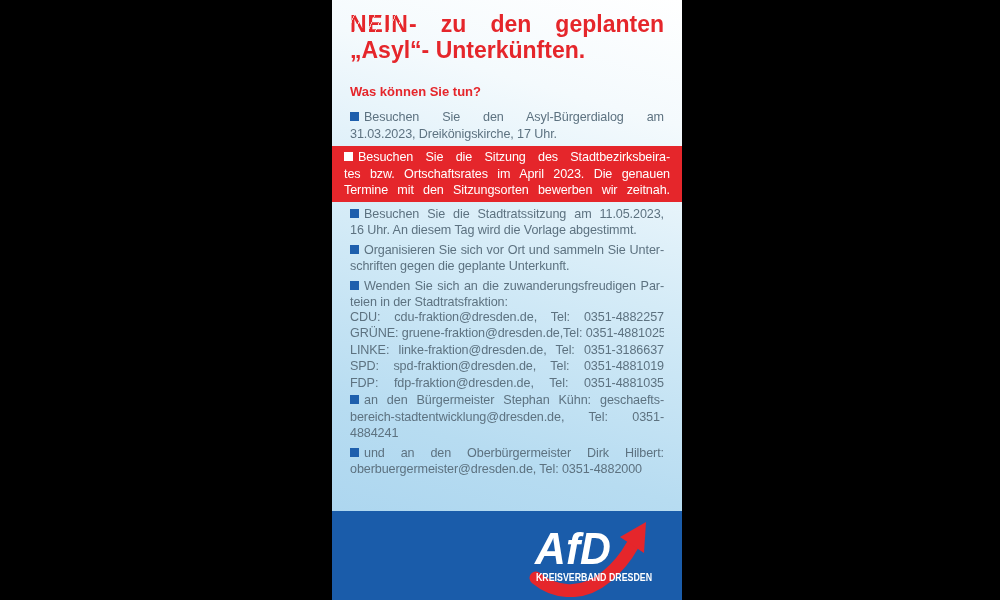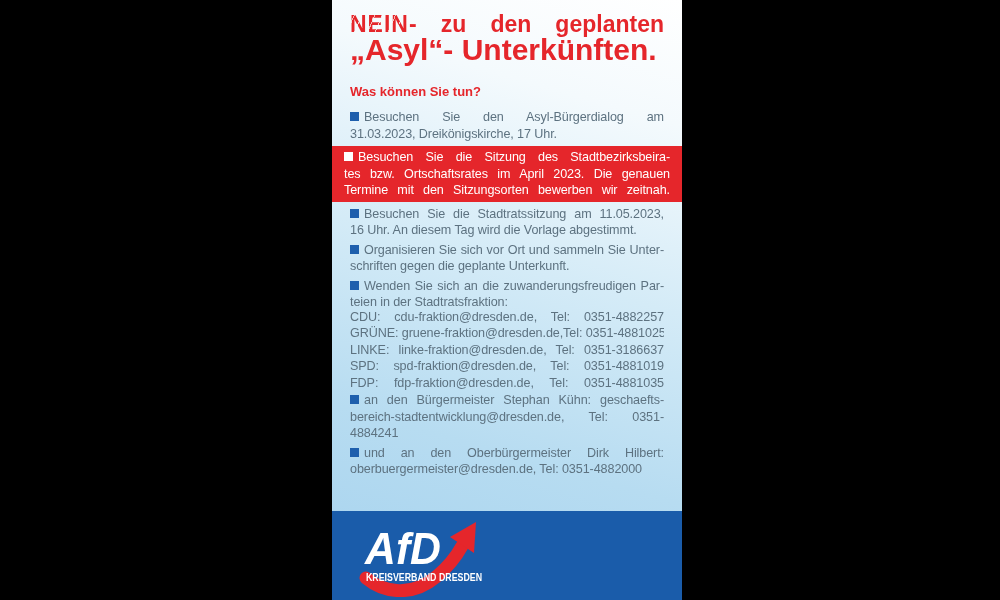--- a/index.html
+++ b/index.html
@@ -11,37 +11,37 @@
   .flyer-inner{padding:11px 18px 0 18px;}
   
   .h1line1{display:flex;justify-content:space-between;align-items:baseline;
            color:var(--red);font-weight:bold;font-size:23px;line-height:26px;}
   .stencil{font-weight:bold;letter-spacing:1px;color:var(--red);}
   @supports ((-webkit-background-clip:text) or (background-clip:text)){
     .stencil{
       background-image:repeating-linear-gradient(113deg,var(--red) 0 5px,#f3b9b4 5px 6px,var(--red) 6px 12px,#f6cdc9 12px 12.8px,var(--red) 12.8px 19px);
       -webkit-background-clip:text;background-clip:text;color:transparent;}
   }
-  .h1line2{color:var(--red);font-weight:bold;font-size:30px;line-height:26px;}
+  .h1line2{color:var(--red);font-weight:bold;font-size:23px;line-height:26px;}
   .subtitle{color:var(--red);font-weight:bold;font-size:13px;line-height:18px;margin-top:20px;}
   
   .content{margin-top:8px;color:var(--body-text);font-size:12.6px;letter-spacing:-0.1px;}
   .para{margin-top:3px;}
   .para.plain{margin-top:-2px;margin-bottom:-2px;}
   .line{line-height:16.5px;height:16.5px;overflow:hidden;white-space:nowrap;
         text-align:justify;text-align-last:justify;}
   .line.left{text-align:left;text-align-last:left;}
   .para.bullet .l0::before{content:"";display:inline-block;width:9px;height:9px;
         background:var(--bullet-blue);margin-right:5px;}
   .para.red{background:var(--red);color:#fff;margin-left:-18px;margin-right:-18px;
         padding:3px 12px;margin-top:4px;margin-bottom:4px;}
   .para.red .l0::before{background:#fff;}
   
   .footer{position:absolute;left:0;bottom:0;width:350px;height:89px;background:var(--footer-blue);
-          display:flex;align-items:flex-start;justify-content:flex-start;}
+          display:flex;align-items:flex-start;justify-content:flex-end;}
   .logo-svg{margin-top:4px;}
 </style>
 </head>
 <body>
 
 <div class="stage" style="--red: #e5262b; --bullet-blue: #1e5fad; --body-text: #5d7280; --footer-blue: #1a5caa; --side-bg: #000000;">
   <div class="flyer">
     <div class="flyer-inner">
 
       <div class="h1line1">

